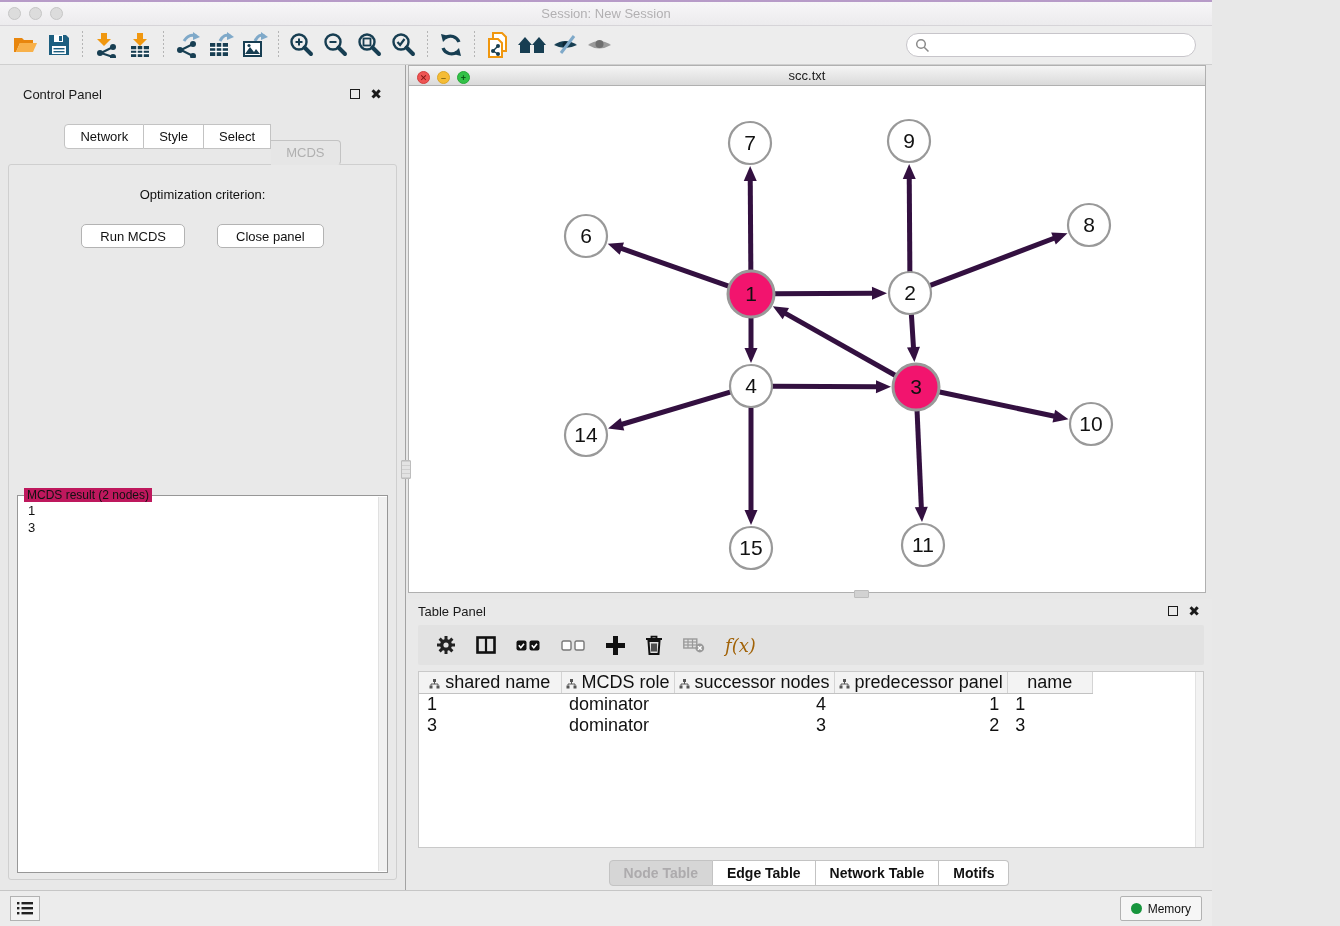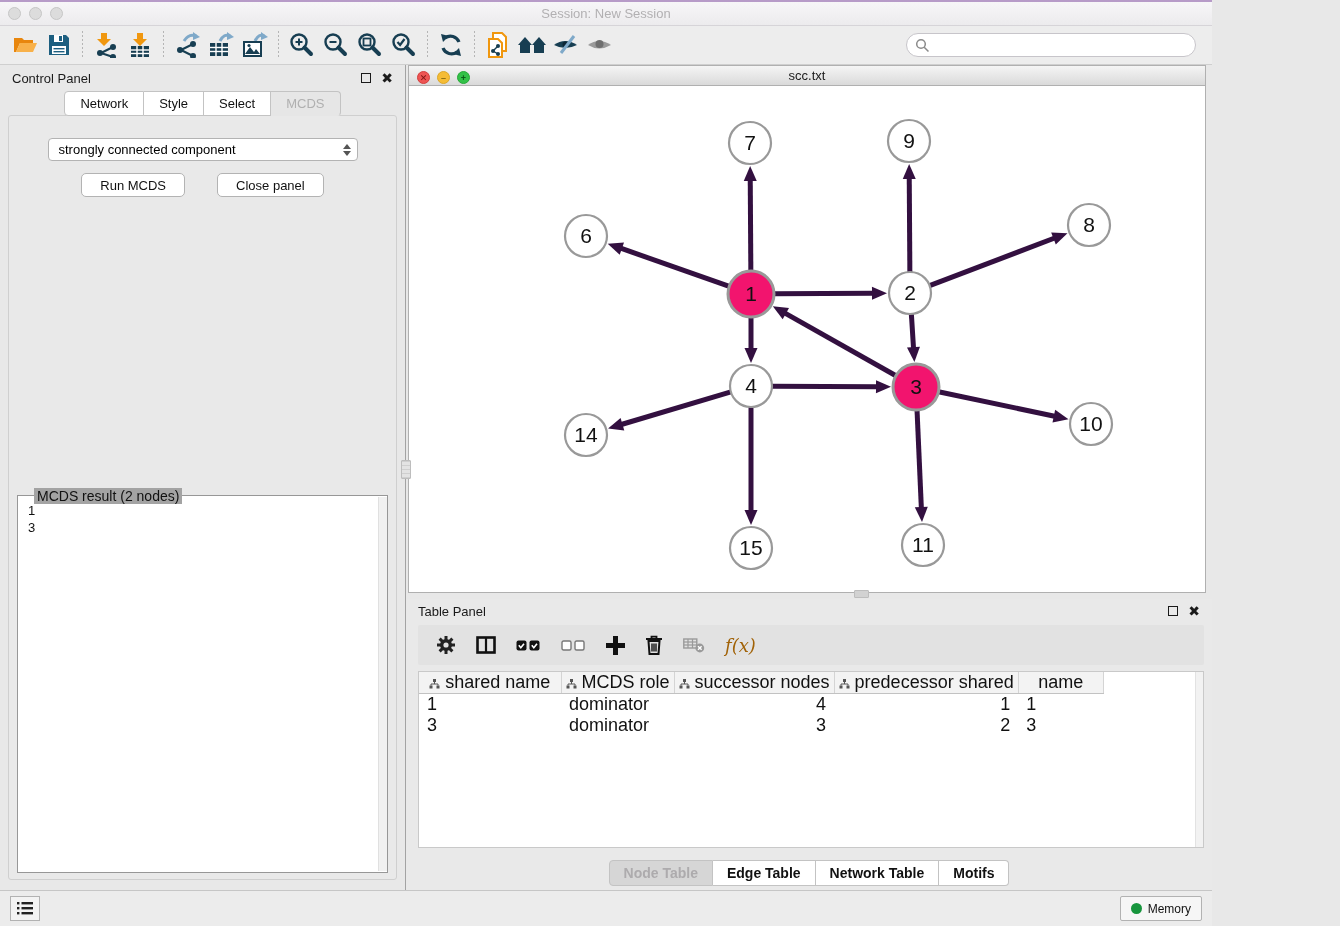--- a/index.html
+++ b/index.html
@@ -23,49 +23,49 @@
   .search { margin-left:auto; margin-right:8px; width:290px; height:24px; border:1px solid #c7c5ca;
             border-radius:12px; background:#fff; display:flex; align-items:center; padding:0 8px; }
   .search input { border:none; outline:none; flex:1; font-size:12px; background:transparent; }
 
   
   .main { flex:1; display:flex; min-height:0; }
 
   
   .left-pane { width:406px; border-right:1px solid #a3a3a3; display:flex; flex-direction:column;
                background:#e8e8e8; position:relative; }
-  .panel-head { height:26px; display:flex; align-items:center; padding:0 12px; }
+  .panel-head { height:26px; display:flex; align-items:center; padding:0 23px;margin-top:16px; }
   .panel-head .ptitle { font-size:13px; color:#1a1a1a; }
   .panel-head .picons { margin-left:auto; display:flex; gap:10px; align-items:center; }
   .float-ic { width:10px; height:10px; border:1.8px solid #1a1a1a; display:inline-block; }
   .close-ic { font-size:14px; font-weight:bold; color:#1a1a1a; line-height:10px; }
 
   .tabs-row { display:flex; justify-content:center; position:relative; z-index:2;align-items:center; }
   .tab { font-size:13px; padding:4px 15px; background:#fff; border:1px solid #c3c3c3; border-left:none;
          color:#111; }
   .tab:first-child { border-left:1px solid #c3c3c3; border-radius:4px 0 0 4px; }
-  .tab:last-child { border-radius:0 4px 4px 0; }
+  .tab:last-child { border-radius:0 4px 4px 0;margin-top:33px; }
   .tab.active { background:#e6e6e6; color:#b0b0b0; border-bottom-color:#e6e6e6; }
 
   .cp-content { flex:1; margin:-1px 8px 10px 8px; border:1px solid #cfcfcf; border-radius:3px;
                 background:#e9e9e9; display:flex; flex-direction:column; padding-top:22px; min-height:0; }
   .opt-label { text-align:center; font-size:13px; color:#111; margin-bottom:10px; }
   .dropdown { width:310px; height:23px; margin:0 auto; background:#fff; border:1px solid #b3b3b3;
               border-radius:4px; display:flex; align-items:center; padding:0 6px 0 10px; font-size:13px; }
   .dropdown .dd-arrows { margin-left:auto; display:flex; flex-direction:column; gap:2px; }
   .dd-up { width:0; height:0; border-left:4px solid transparent; border-right:4px solid transparent; border-bottom:5px solid #555; }
   .dd-down { width:0; height:0; border-left:4px solid transparent; border-right:4px solid transparent; border-top:5px solid #555; }
   .btn-row { display:flex; justify-content:center; gap:32px; margin-top:12px; }
   .pbtn { height:24px; padding:0 18px; font-size:13px; background:#fff; border:1px solid #b3b3b3;
           border-radius:5px; color:#111; display:flex; align-items:center; }
 
   .result-box { margin:auto 8px 6px 8px; height:378px; border:1px solid #979797; background:#fff;
                 position:relative; }
-  .result-box .legend { position:absolute; top:-8px; left:16px; background:#a3a3a3; padding:0 3px;
-                        font-size:14px; color:#111; }
+  .result-box .legend { position:absolute; top:-8px; left:6px; background:#be185d; padding:0 3px;
+                        font-size:12px; color:#111; }
   .result-lines { padding:6px 10px; font-size:13px; color:#111; line-height:17px; }
   .result-scroll { position:absolute; right:0; top:1px; bottom:1px; width:9px; background:#f1f1f1;
                    border-left:1px solid #e0e0e0; }
   .lp-handle { position:absolute; right:-6px; top:395px; width:10px; height:19px; background:#e3e3e3;
                border:1px solid #bdbdbd; border-radius:1px; z-index:5;
                background-image:repeating-linear-gradient(#cfcfcf 0 1px, transparent 1px 4px); }
 
   
   .right-pane { flex:1; display:flex; flex-direction:column; min-width:0; }
   .net-window { height:528px; margin:0 6px 0 2px; border:1px solid #b0b0b0; display:flex; flex-direction:column; background:#fff; }
@@ -302,27 +302,21 @@
           <span class="close-ic">✖</span>
         </span>
       </div>
       <div class="tabs-row">
         <span class="tab">Network</span>
         <span class="tab">Style</span>
         <span class="tab">Select</span>
         <span class="tab active">MCDS</span>
       </div>
       <div class="cp-content">
-        <div class="dropdown">
-          <span>strongly connected component</span>
-          <span class="dd-arrows">
-              <span class="dd-up"></span>
-              <span class="dd-down"></span>
-            </span>
-        </div>
+        <div class="opt-label">Optimization criterion:</div>
         <div class="btn-row">
           <div class="pbtn">Run MCDS</div>
           <div class="pbtn">Close panel</div>
         </div>
         <div class="result-box">
           <span class="legend">MCDS result (2 nodes)</span>
           <div class="result-lines">
               <div>1</div>
               <div>3</div>
             </div>
@@ -494,21 +488,21 @@
                       <rect x="4" y="0" width="3" height="3" fill="#555"></rect>
                       <rect x="0.5" y="6.5" width="3" height="3" fill="#555"></rect>
                       <rect x="7.5" y="6.5" width="3" height="3" fill="#555"></rect>
                       <path d="M5.5 3 v2 M2 6.5 v-1.5 h7 v1.5" stroke="#555" fill="none" stroke-width="1"></path>
                     </svg><span>successor nodes</span></th>
                   <th style="width: 163px;"><svg width="11" height="10" viewBox="0 0 11 10" class="hic">
                       <rect x="4" y="0" width="3" height="3" fill="#555"></rect>
                       <rect x="0.5" y="6.5" width="3" height="3" fill="#555"></rect>
                       <rect x="7.5" y="6.5" width="3" height="3" fill="#555"></rect>
                       <path d="M5.5 3 v2 M2 6.5 v-1.5 h7 v1.5" stroke="#555" fill="none" stroke-width="1"></path>
-                    </svg><span>predecessor shared</span></th>
+                    </svg><span>predecessor panel</span></th>
                   <th style="width: 85px;"><span>name</span></th>
                 </tr>
               </thead>
             <tbody id="tbl-body">
                 <tr>
                   <td>1</td>
                   <td>dominator</td>
                   <td class="td-r">4</td>
                   <td class="td-r">1</td>
                   <td>1</td>

